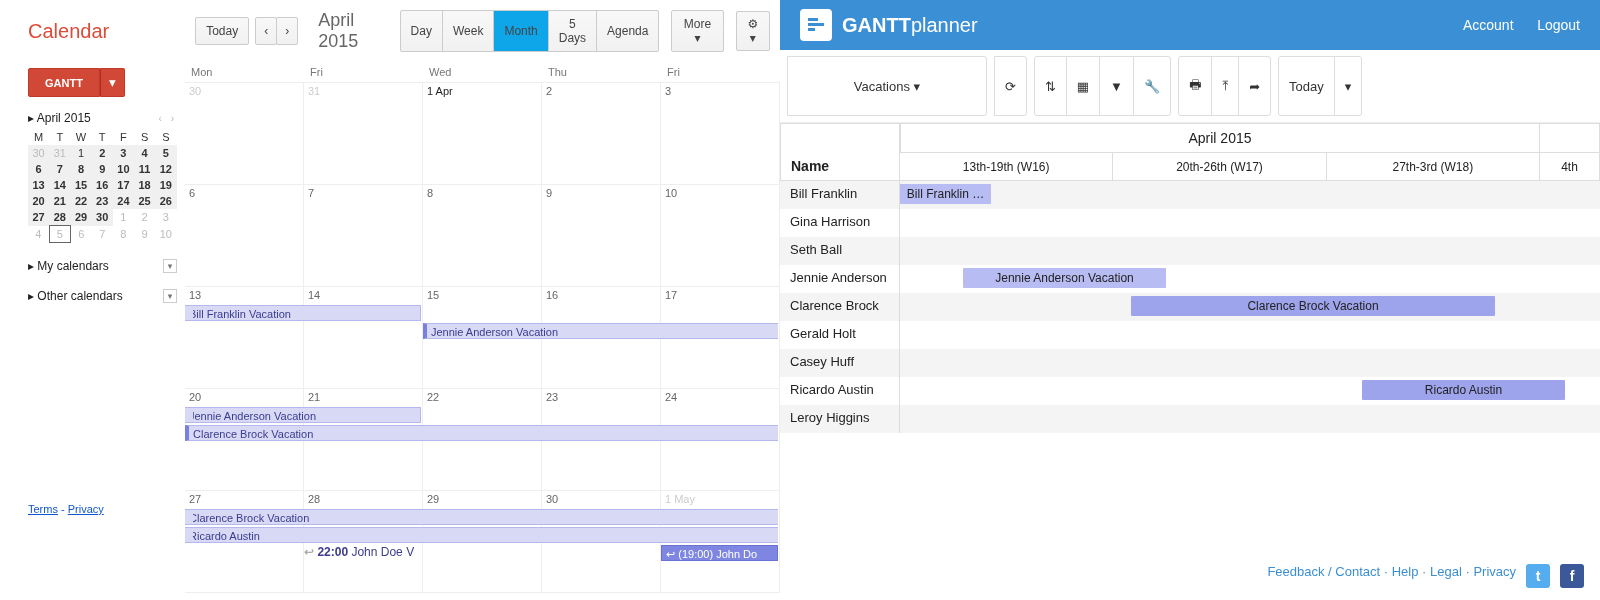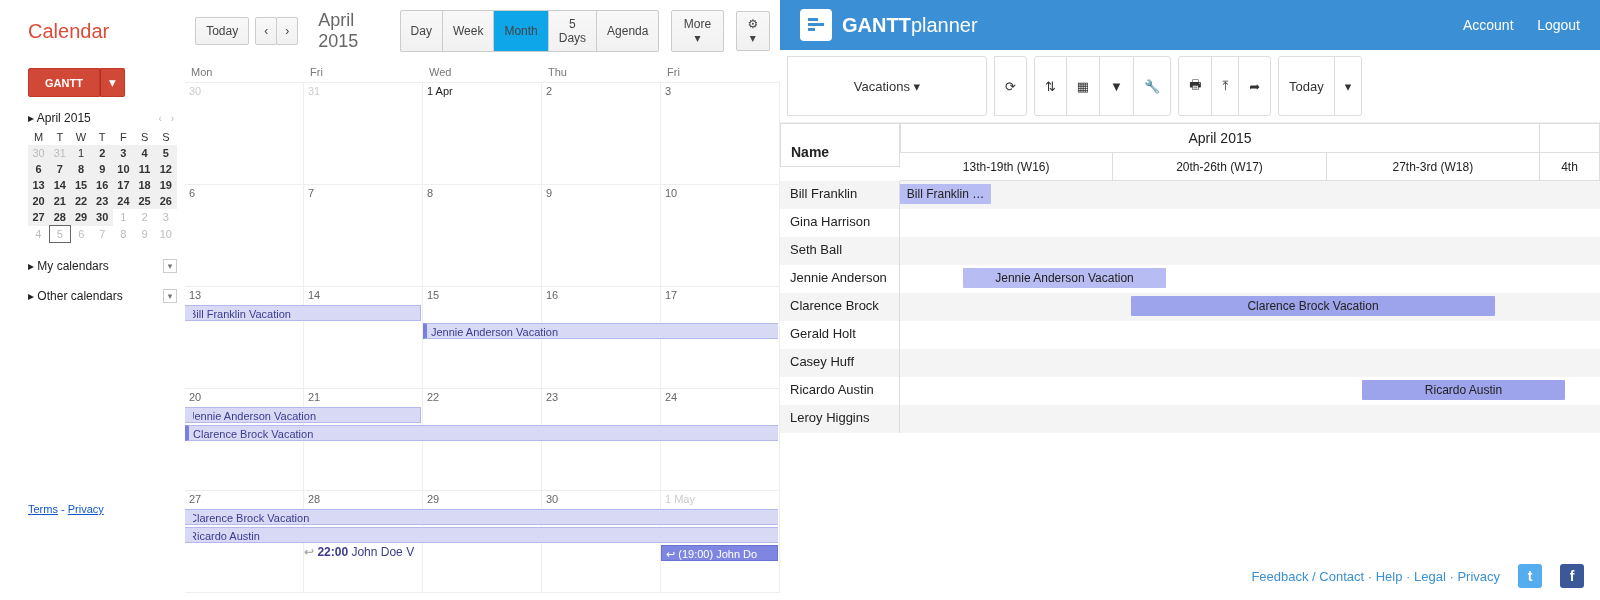--- a/index.html
+++ b/index.html
@@ -70,30 +70,30 @@
 .gt-tbtn-group .gt-tbtn:first-child { border-radius: 3px 0 0 3px; }
 .gt-tbtn-group .gt-tbtn:last-child { border-radius: 0 3px 3px 0; }
 
 .gt-grid { flex: 1; position: relative; overflow: hidden; }
 .gt-timeline { position: absolute; left: 120px; right: 0; top: 0; }
 .gt-month-head { height: 30px; border: 1px solid #ddd; display: flex; align-items: center; justify-content: center; font-size: 14px; }
 .gt-month-head.main { flex: 1; }
 .gt-month-head.small { width: 60px; border-left: none; }
 .gt-week-head { display: flex; height: 28px; }
 .gt-week-head div { flex: 1; border: 1px solid #ddd; border-top: none; border-left: none; display: flex; align-items: center; justify-content: center; font-size: 12px; background:#fff; }
-.gt-name-head { position: absolute; left: 0; top: 0; width: 120px; height: 44px; border: 1px solid #ddd; display: flex; align-items: flex-end; padding: 6px 10px; font-weight: bold; font-size: 14px; background:#fff; }
+.gt-name-head { position: absolute; left: 0; top: 0; width: 120px; height: 58px; border: 1px solid #ddd; display: flex; align-items: flex-end; padding: 6px 10px; font-weight: bold; font-size: 14px; background:#fff; }
 .gt-rows { position: absolute; left: 0; right: 0; top: 58px; }
 .gt-row { display: flex; height: 28px; }
 .gt-row.stripe { background: #f4f4f4; }
 .gt-row .name { width: 120px; padding: 5px 10px; font-size: 13px; border-right: 1px solid #ddd; }
 .gt-row .lane { flex: 1; position: relative; }
 .gt-bar { position: absolute; height: 20px; top: 3px; background: #9ea4ec; color: #222; font-size: 12px; line-height: 20px; text-align: center; border-radius: 1px; overflow: hidden; white-space: nowrap; }
 .gt-bar.light { background: #b7bcf2; }
 
-.gt-footer { position: absolute; bottom: 12px; right: 16px; left: 16px; display: flex; justify-content: flex-end; align-items: center; gap: 18px; font-size: 13px; color: #3b8fd4; }
+.gt-footer { position: absolute; bottom: 12px; right: 16px; left: 16px; display: flex; justify-content: flex-end; align-items: flex-start; gap: 10px; font-size: 13px; color: #3b8fd4; }
 .gt-footer a { color: #3b8fd4; text-decoration: none; }
 .gt-social { width: 24px; height: 24px; border-radius: 3px; display: inline-flex; align-items: center; justify-content: center; color: #fff; font-weight: bold; font-size: 14px; }
 .gt-tw { background: #55acee; }
 .gt-fb { background: #3b5998; }
 </style>
 </head>
 <body>
 
 <div class="left-pane">
   <div class="gc-topbar">

